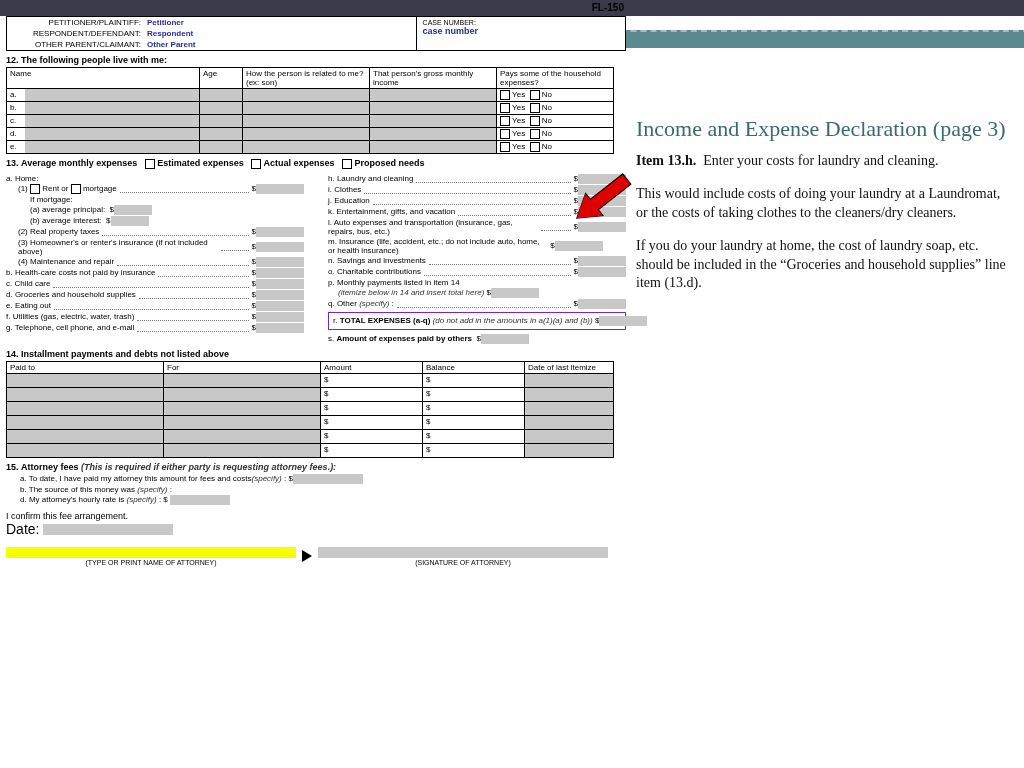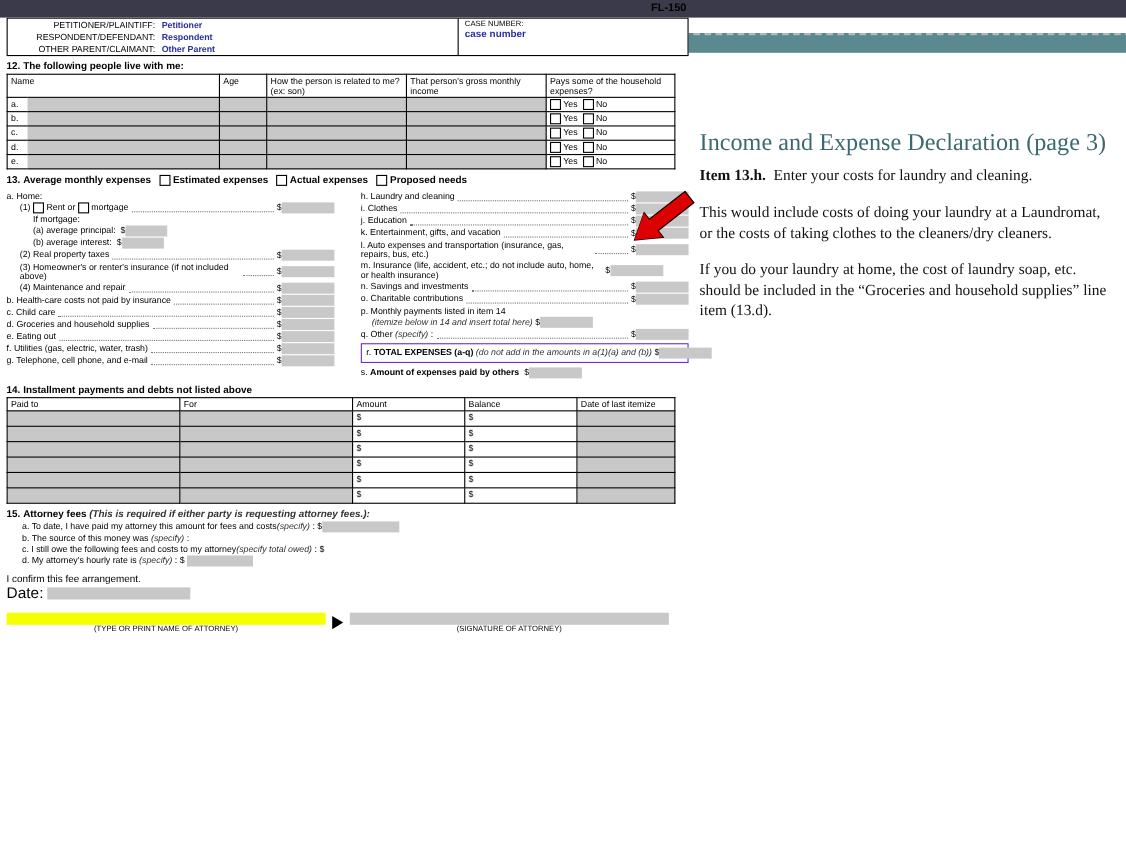--- a/index.html
+++ b/index.html
@@ -321,23 +321,20 @@
       </table>
 
   <h4><span>15.</span> <b>Attorney fees</b> <span class="italic">(This is required if either party is requesting attorney fees.):</span></h4>
   <div class="leader" style="padding-left:14px">
         <span class="txt"><span>a.   To date, I have paid my attorney this amount for fees and costs</span><span class="italic">(specify)</span> : $</span>
         <span class="blank" style="width:70px"></span>
       </div>
   <div class="leader" style="padding-left:14px">
         <span class="txt"><span>b.   The source of this money was</span> <span class="italic">(specify)</span> :</span>
       </div>
-  <div class="leader" style="padding-left:14px">
-        <span class="txt"><span>c.   I still owe the following fees and costs to my attorney</span><span class="italic">(specify total owed)</span> : $</span>
-      </div>
   <div class="leader" style="padding-left:14px"><span class="txt"><span>d.   My attorney's hourly rate is</span> <span class="italic">(specify)</span> : $</span>&nbsp;<span class="blank" style="width:60px"></span></div>
   <div style="margin-top:6px;font-size:9px">I confirm this fee arrangement.</div>
   <div style="margin-top:0;font-size:14px"><span>Date:</span> <span class="blank" style="width:130px;height:11px"></span></div>
   <div class="sig">
     <div style="width:290px">
       <div class="sigline yellow"></div>
       <div class="caption">(TYPE OR PRINT NAME OF ATTORNEY)</div>
     </div>
     <div class="tri"></div>
     <div style="width:290px">

